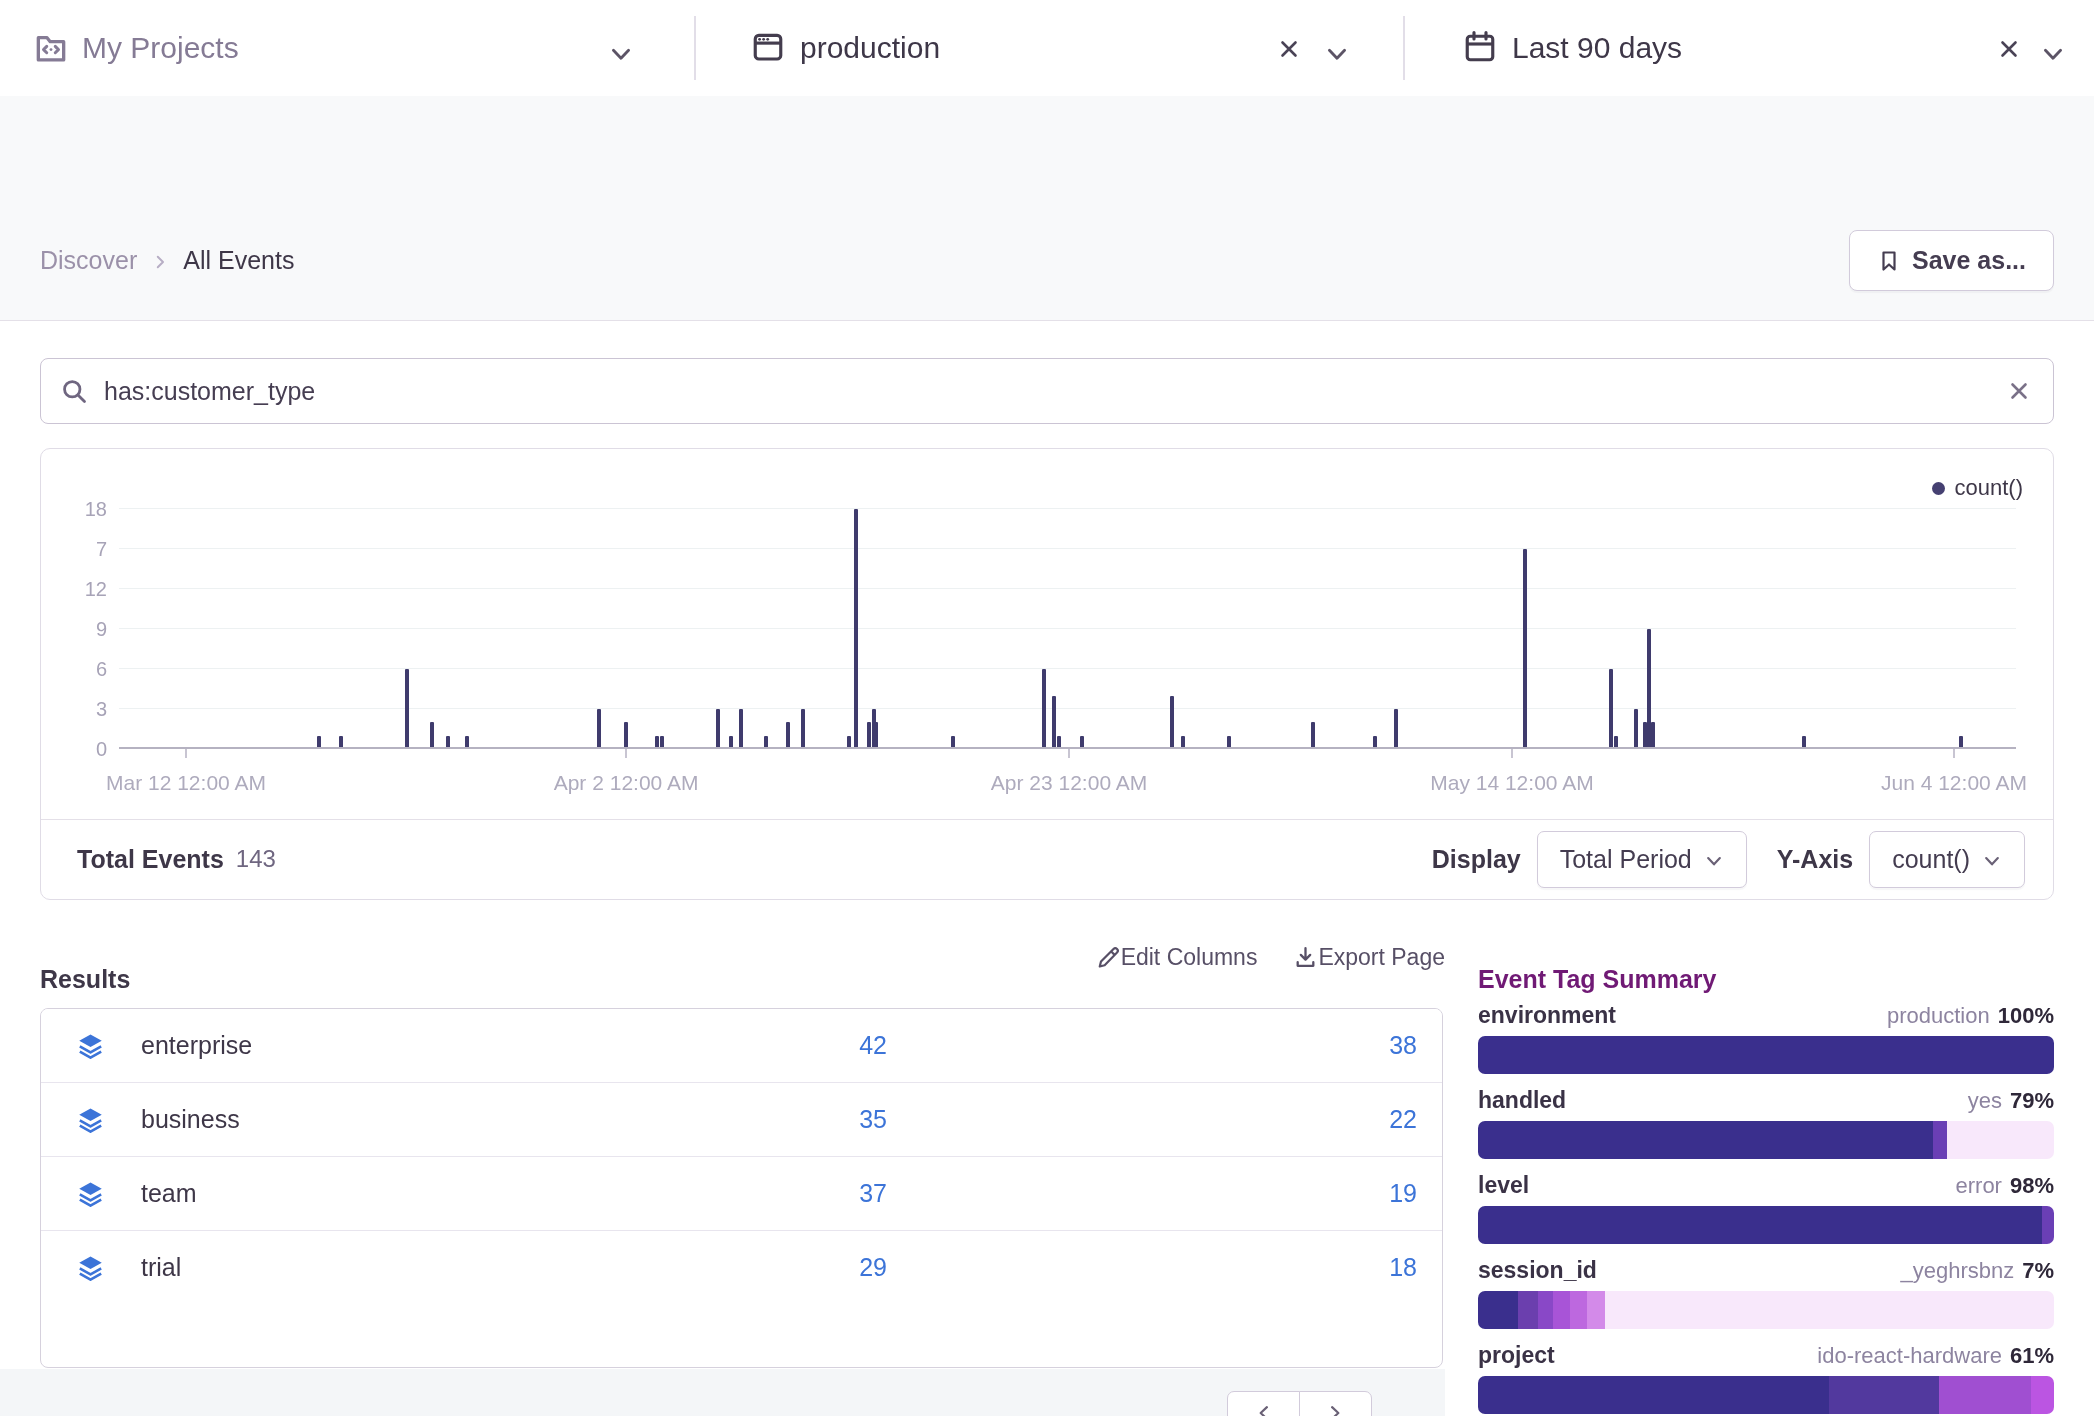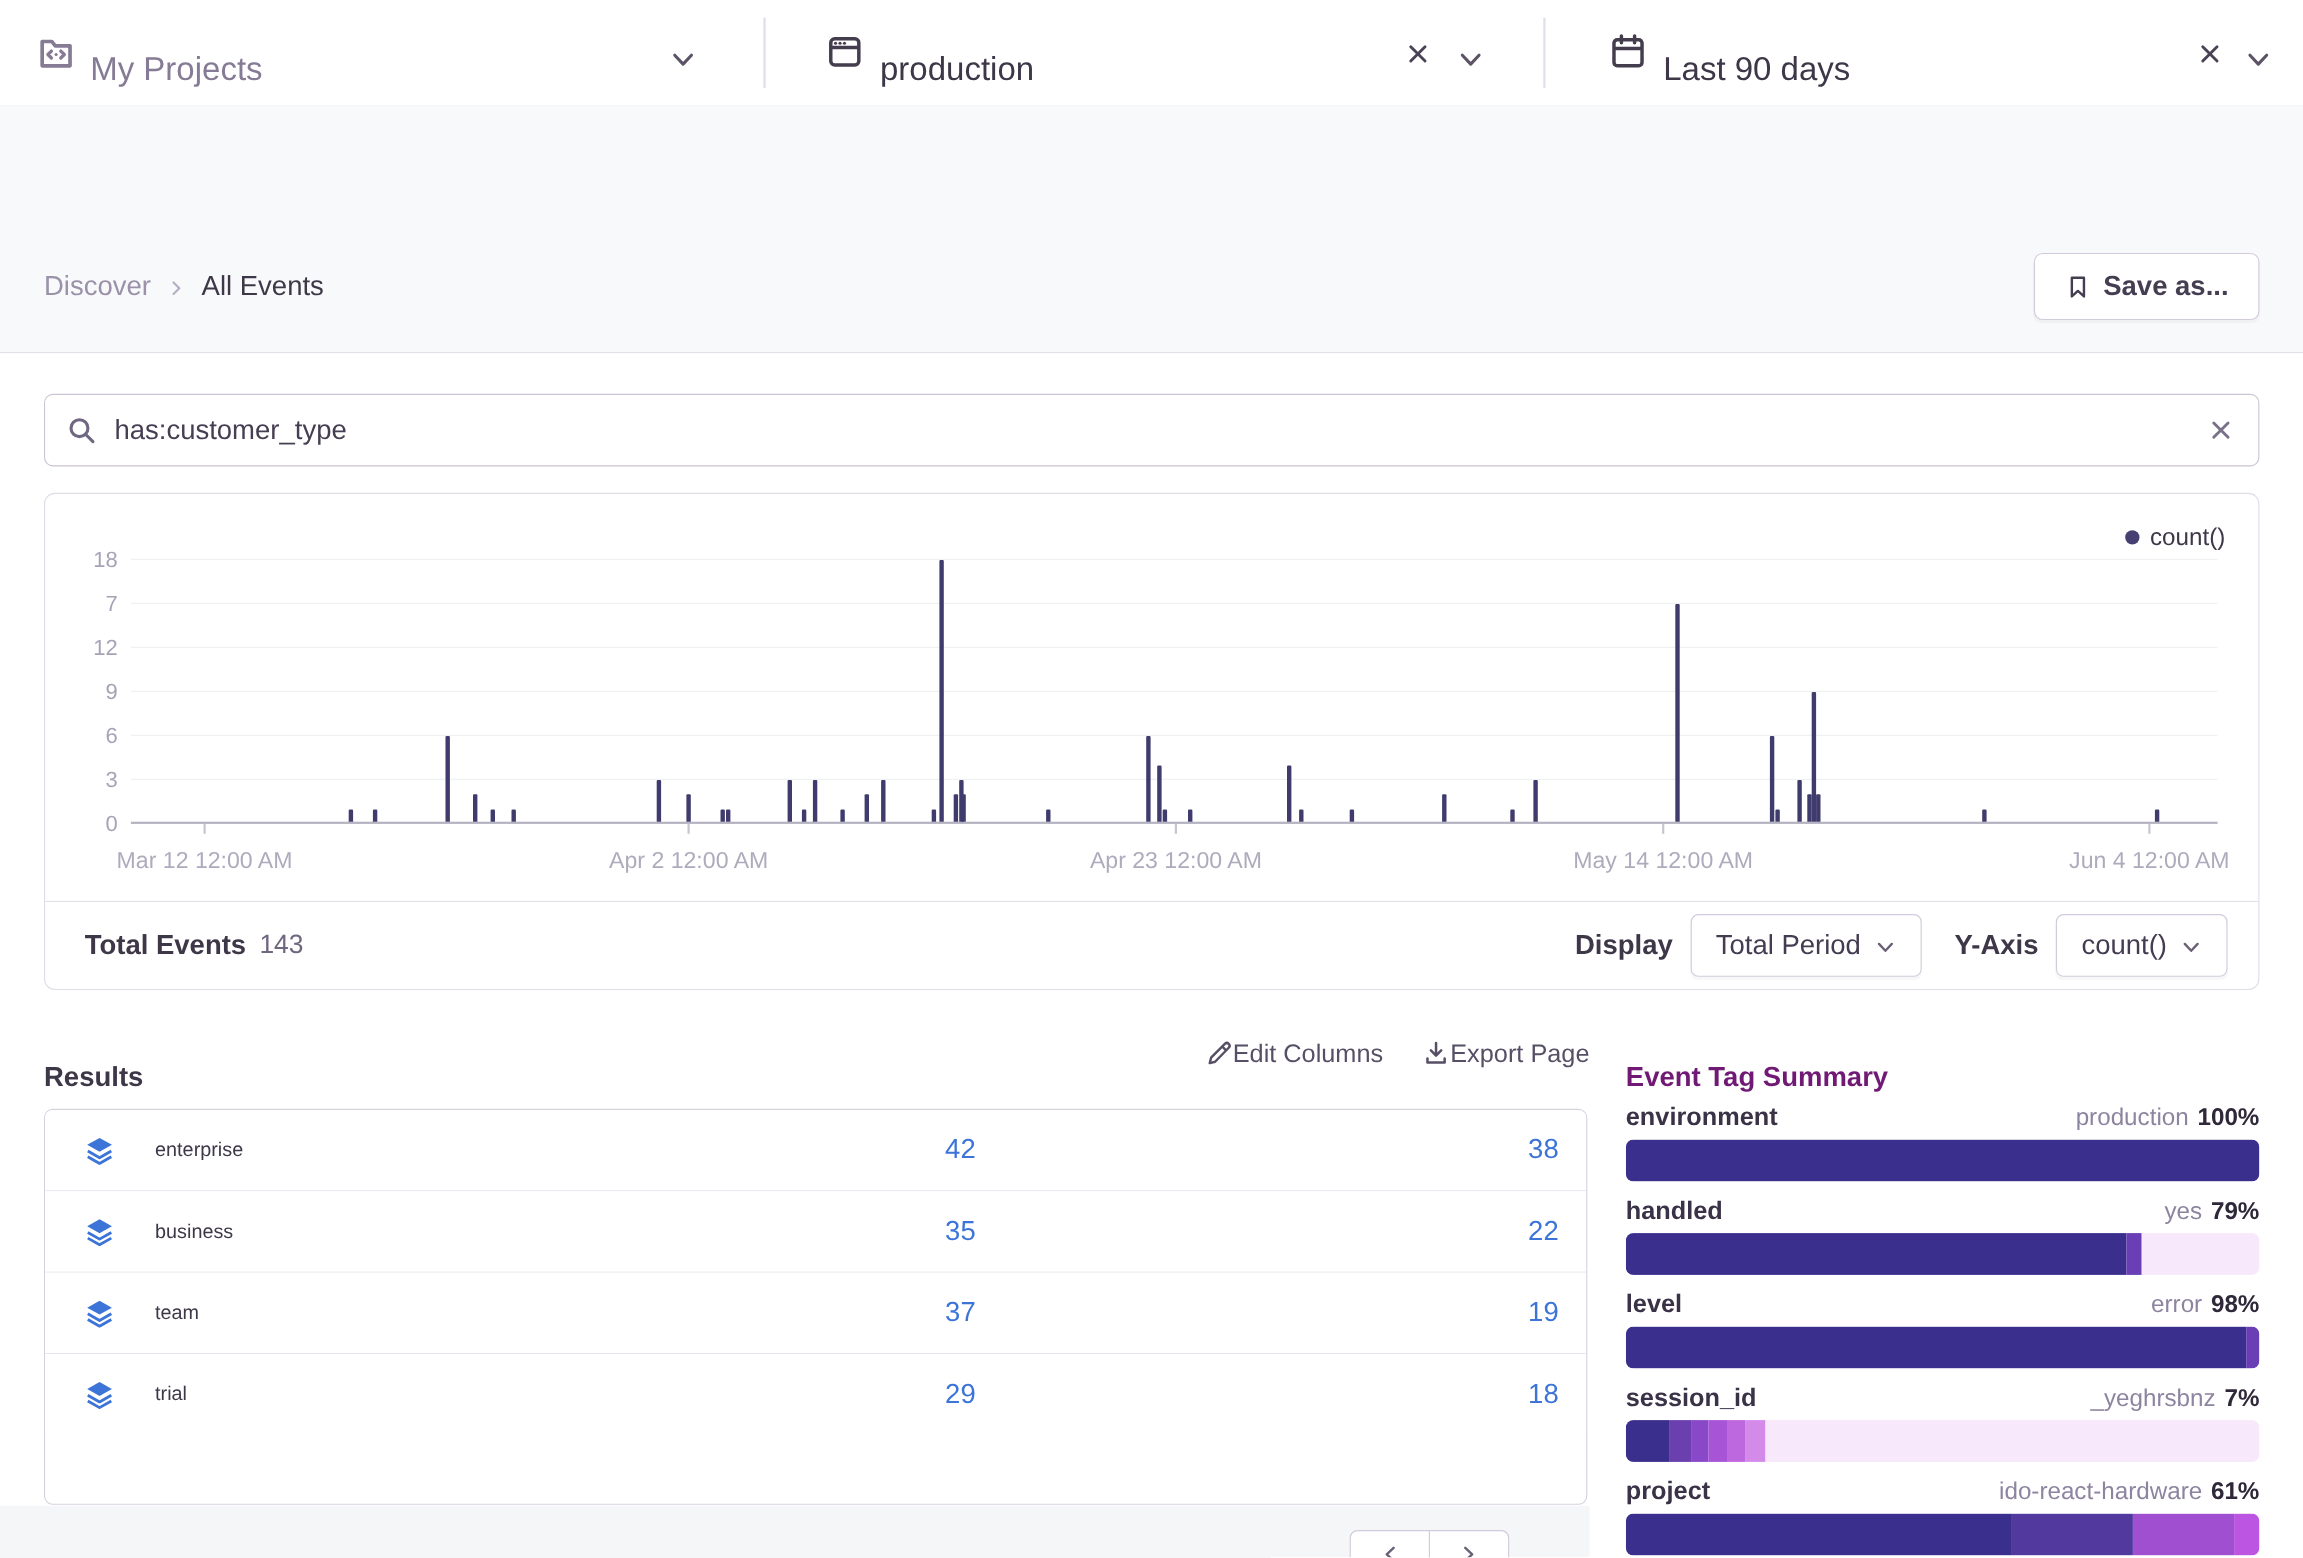--- a/index.html
+++ b/index.html
@@ -3,21 +3,21 @@
 <meta charset="utf-8">
 <style>
   html,body{margin:0;padding:0;background:#fff;}
   .page{position:relative;width:2094px;height:1416px;overflow:hidden;background:#fff;
         font-family:"Liberation Sans",sans-serif;color:#3a3246;}
   svg.ic{display:block;}
 
   
   .topbar{position:absolute;left:0;top:0;width:2094px;height:96px;background:#fff;
           border-bottom:1px solid #e4e0e8;}
-  .tb-label{position:absolute;top:16px;height:96px;line-height:96px;font-size:30px;}
+  .tb-label{position:absolute;top:0;height:96px;line-height:96px;font-size:30px;}
   .tb-muted{color:#857b95;}
   .tb-dark{color:#3e3748;}
   .tb-div{position:absolute;top:16px;width:2px;height:64px;background:#e2dee8;}
   .tb-icon{position:absolute;top:29px;color:#857b95;}
   .tb-icon.dark{color:#443d4e;}
   .tb-ctl{position:absolute;top:37px;color:#4a4356;cursor:pointer;}
   .tb-chev{position:absolute;top:41px;color:#5c5466;}
 
   
   .pagehead{position:absolute;left:0;top:96px;width:2094px;height:224px;background:#f8f9fa;
@@ -82,21 +82,21 @@
   .th-name{position:absolute;left:100px;top:0;height:66px;line-height:66px;
            font-family:"DejaVu Sans Mono",monospace;font-size:21px;letter-spacing:1px;color:#574f66;font-weight:bold;}
   .th-right{position:absolute;top:0;height:66px;display:flex;align-items:center;gap:6px;
             font-family:"DejaVu Sans Mono",monospace;font-size:21px;letter-spacing:1px;color:#574f66;font-weight:bold;}
   .th-c2{right:555px;}
   .th-c3{right:22px;}
   .sort-arrow{font-family:"Liberation Sans",sans-serif;font-size:24px;font-weight:normal;color:#574f66;}
   .trow{position:relative;height:73px;border-bottom:1px solid #e8e5ee;background:#fff;}
   .trow:last-child{border-bottom:none;}
   .trow .ricon{position:absolute;left:36px;top:23px;color:#3c74d8;}
-  .cell-name{position:absolute;left:100px;top:0;height:73px;line-height:73px;font-size:18px;color:#3e3748;}
+  .cell-name{position:absolute;left:100px;top:0;height:73px;line-height:73px;font-size:25px;color:#3e3748;}
   .cell-num{position:absolute;top:0;height:73px;line-height:73px;font-size:25px;color:#3c74d8;cursor:pointer;}
   .cn2{right:555px;}
   .cn3{right:25px;}
 
   
   .tags{position:absolute;left:1478px;top:1002px;width:576px;}
   .tagrow{margin-bottom:13px;}
   .tagline{display:flex;justify-content:space-between;align-items:baseline;height:34px;}
   .tagname{font-size:23px;font-weight:bold;color:#3a3246;}
   .tagval{font-size:22px;color:#8d84a0;}

